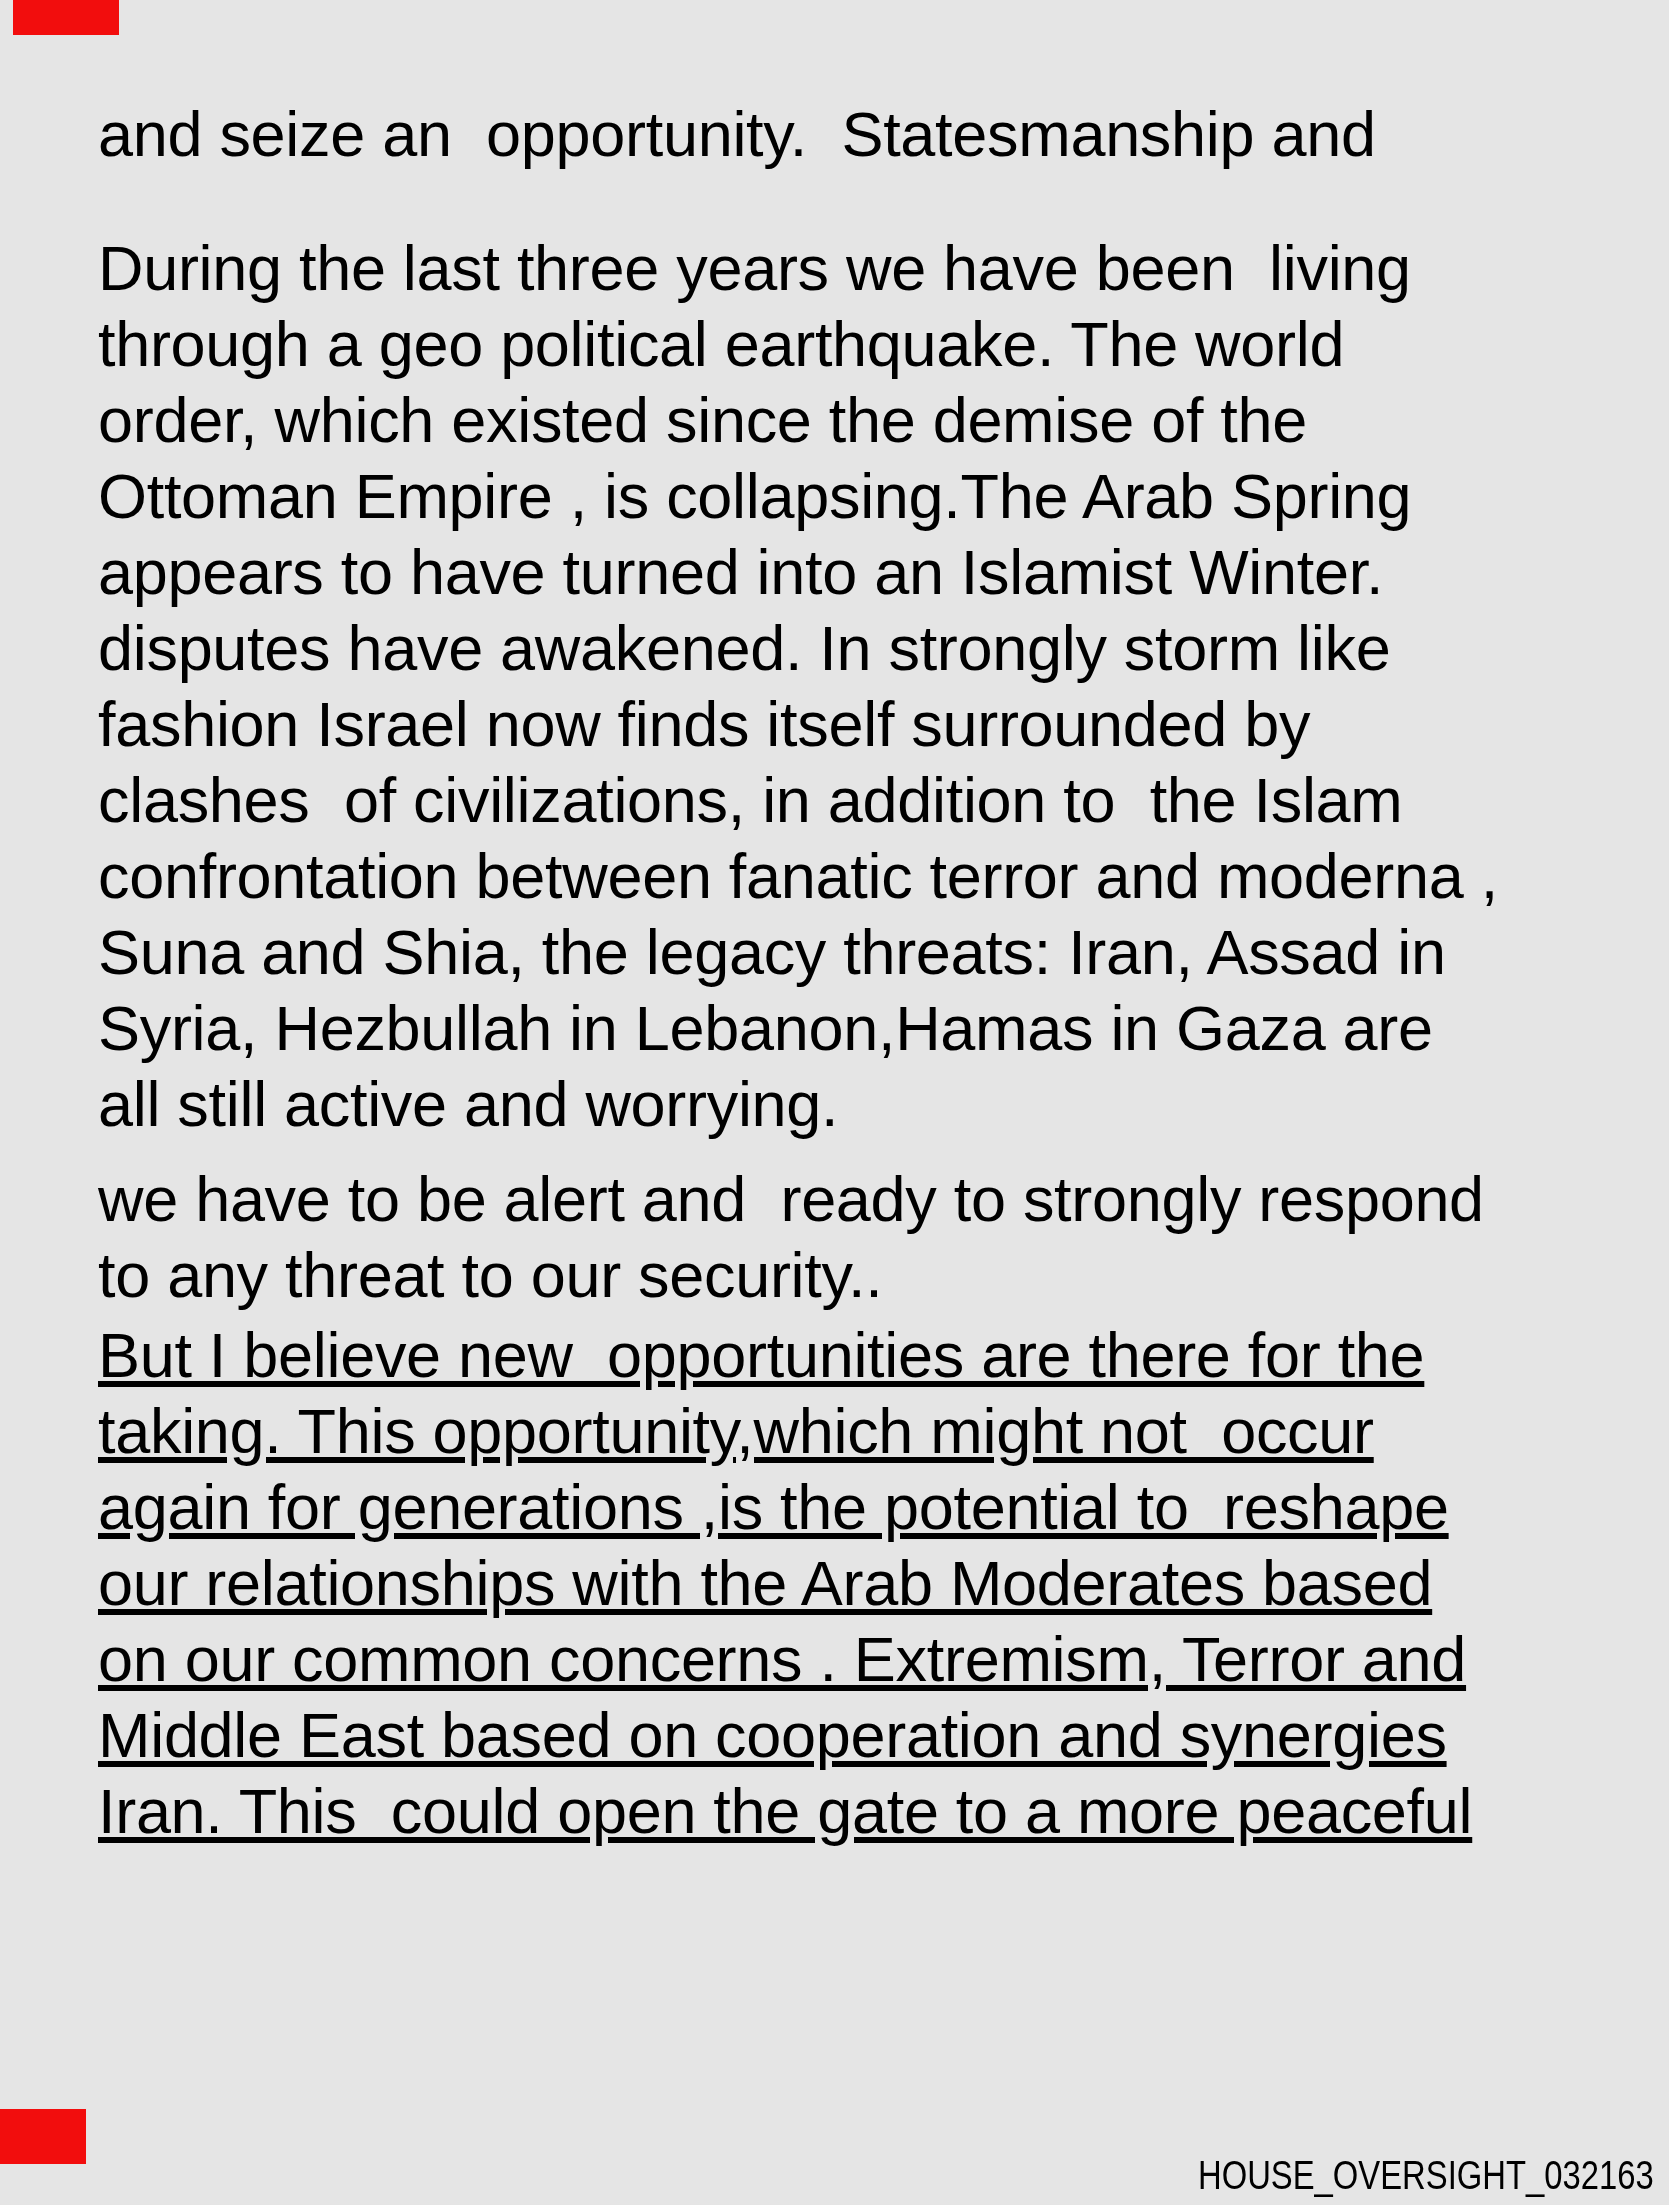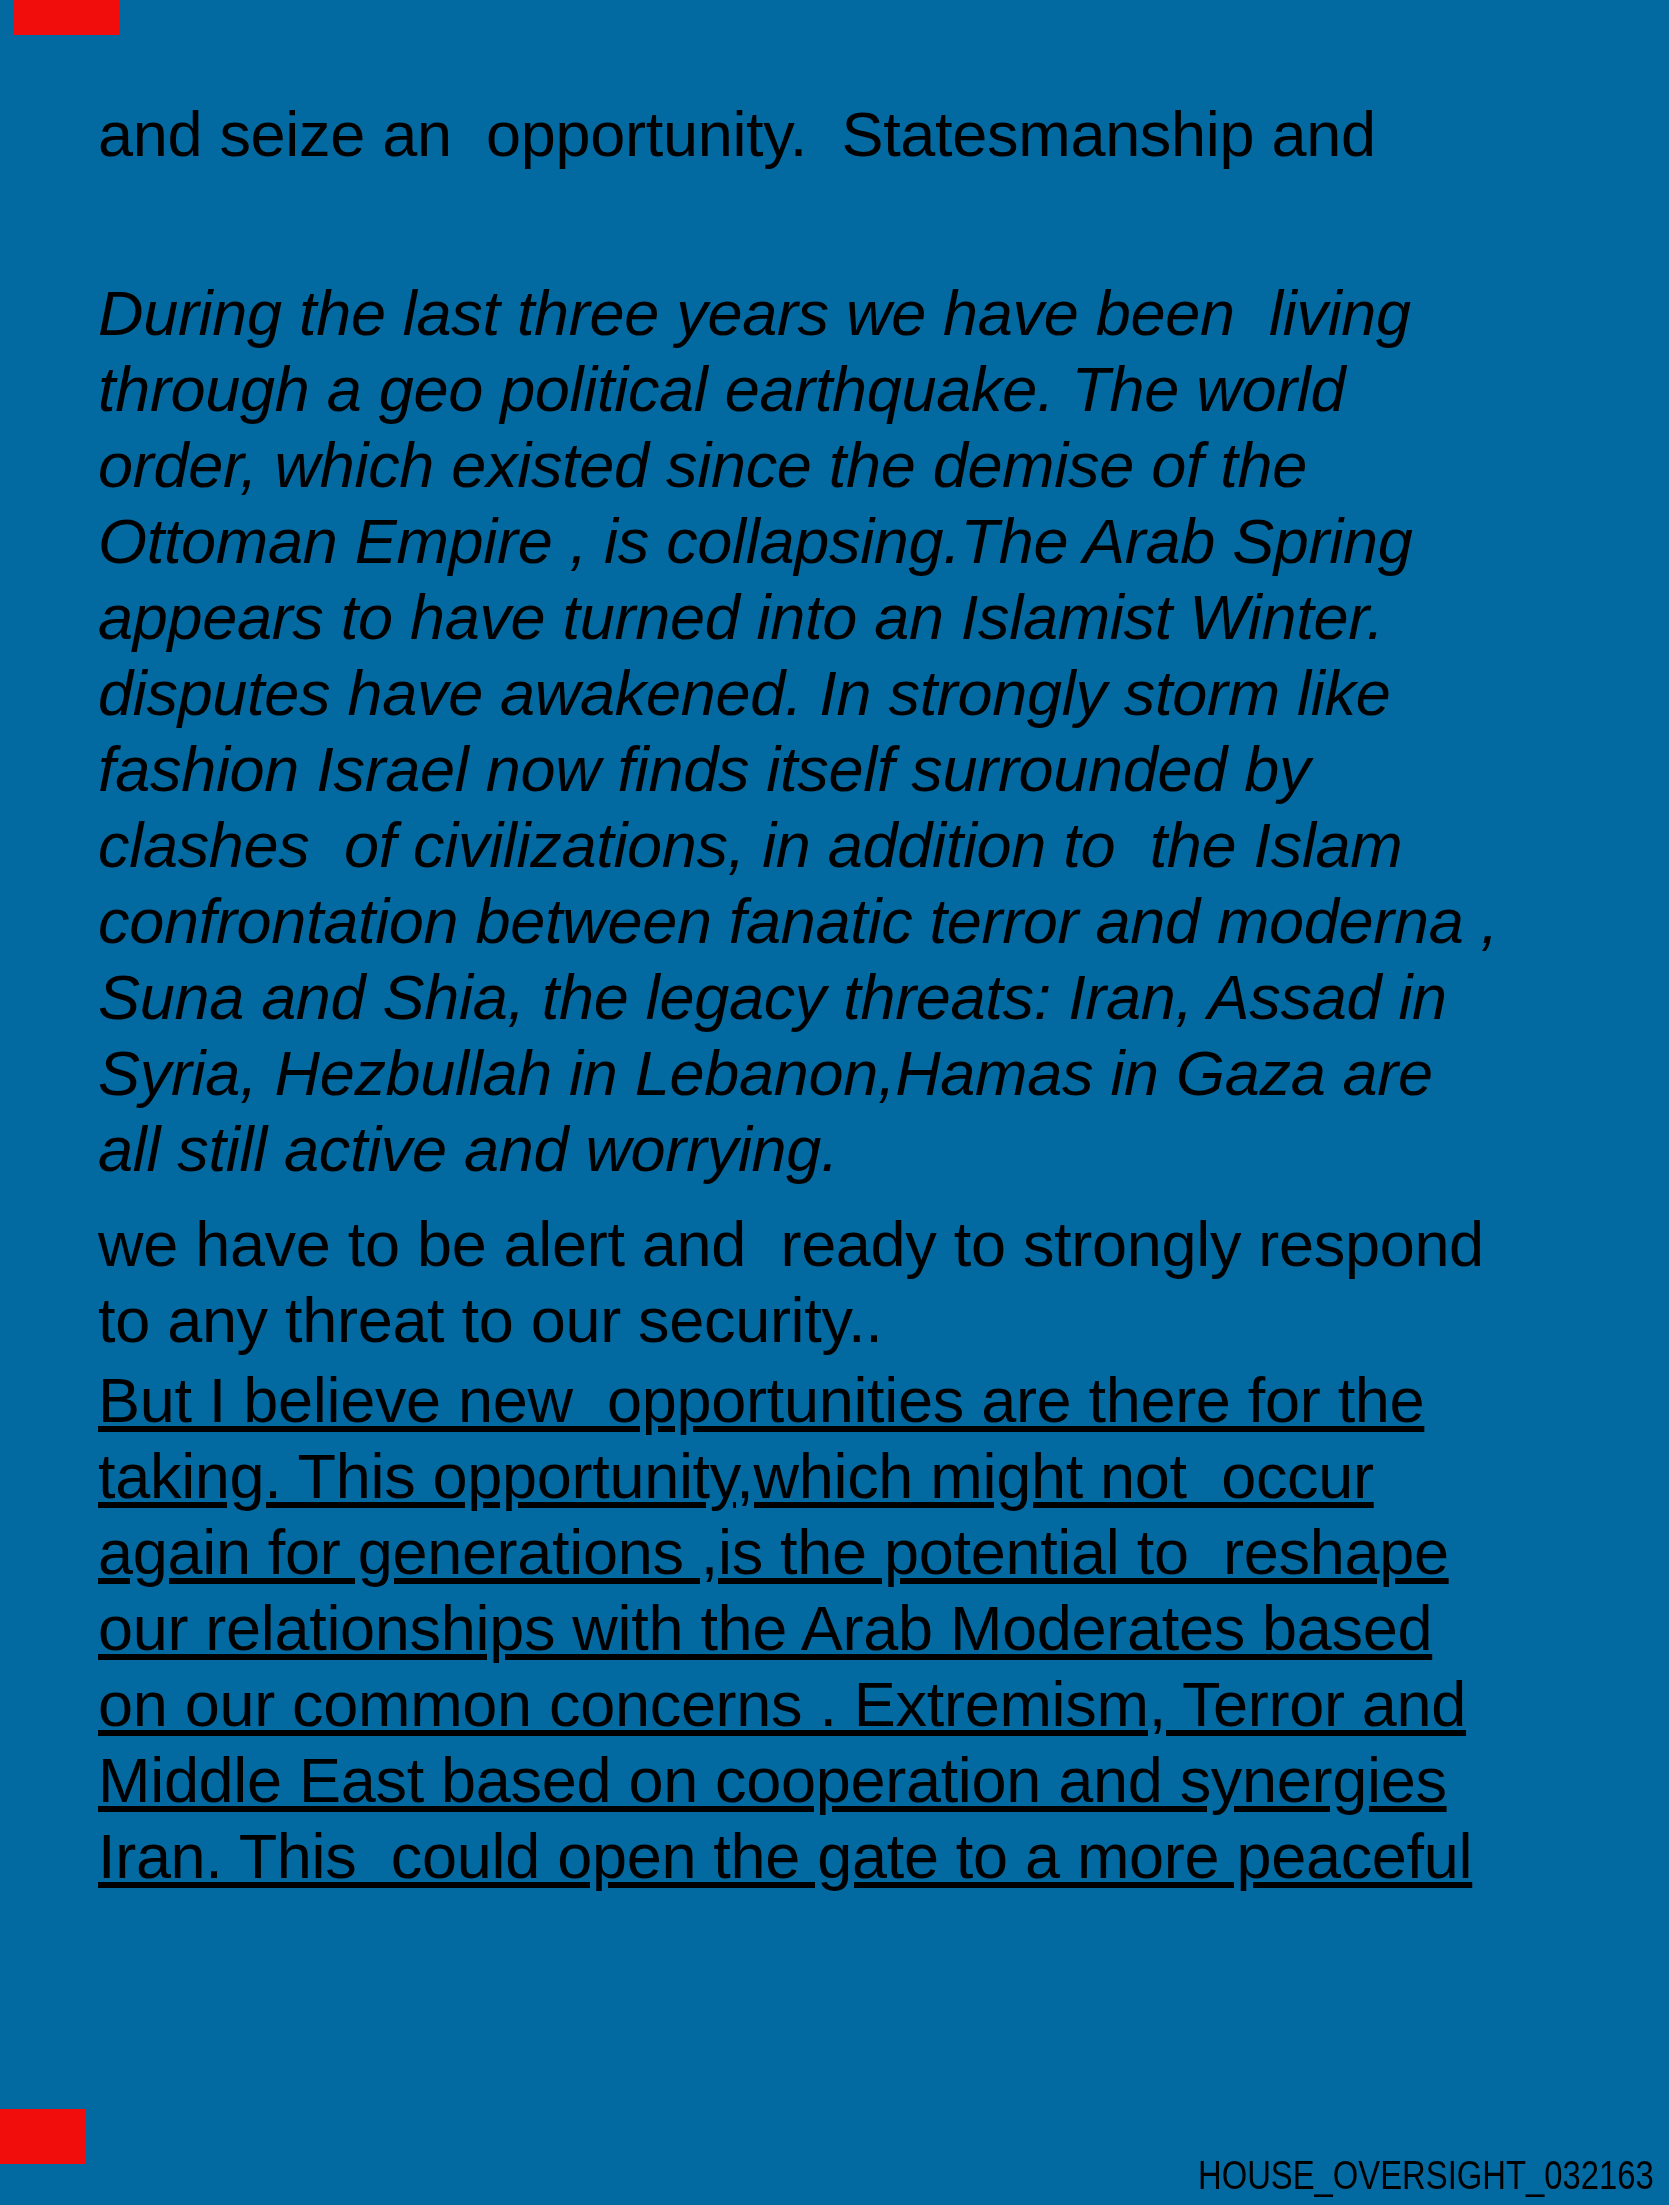--- a/index.html
+++ b/index.html
@@ -1,38 +1,38 @@
 <!DOCTYPE html>
 <html style="font-size:10.5px"><head>
 <meta charset="utf-8">
 <style>
   html, body { margin: 0; padding: 0; background: #ffffff; }
   .page {
     position: relative;
     width: 1669px;
     height: 2205px;
-    background: #0369a1;
+    background: #e5e5e5;
     overflow: hidden;
     font-family: "Liberation Sans", sans-serif;
     color: #000000;
   }
   .redaction {
     position: absolute;
     background: #f20d0d;
   }
   .redaction.top-left  { left: 13px;  top: 0;      width: 106px; height: 35px; }
   .redaction.bottom-left { left: 0;   top: 2109px; width: 86px; height: 55px; }
   .text-block {
     position: absolute;
     left: 98px;
     top: 96px;
     width: 1545px;
   }
   .para { margin: 0; }
-  .para.p2 { margin-top: 103px; font-style: italic; }
+  .para.p2 { margin-top: 58px; }
   .para.p3 { margin-top: 19px; }
   .para.p4 { margin-top: 3.9px; text-decoration: underline; }
   .line {
     font-size: 63px;
     line-height: 76px;
     height: 76px;
     white-space: pre;
     letter-spacing: -0.3px;
   }
   .footer-stamp {

